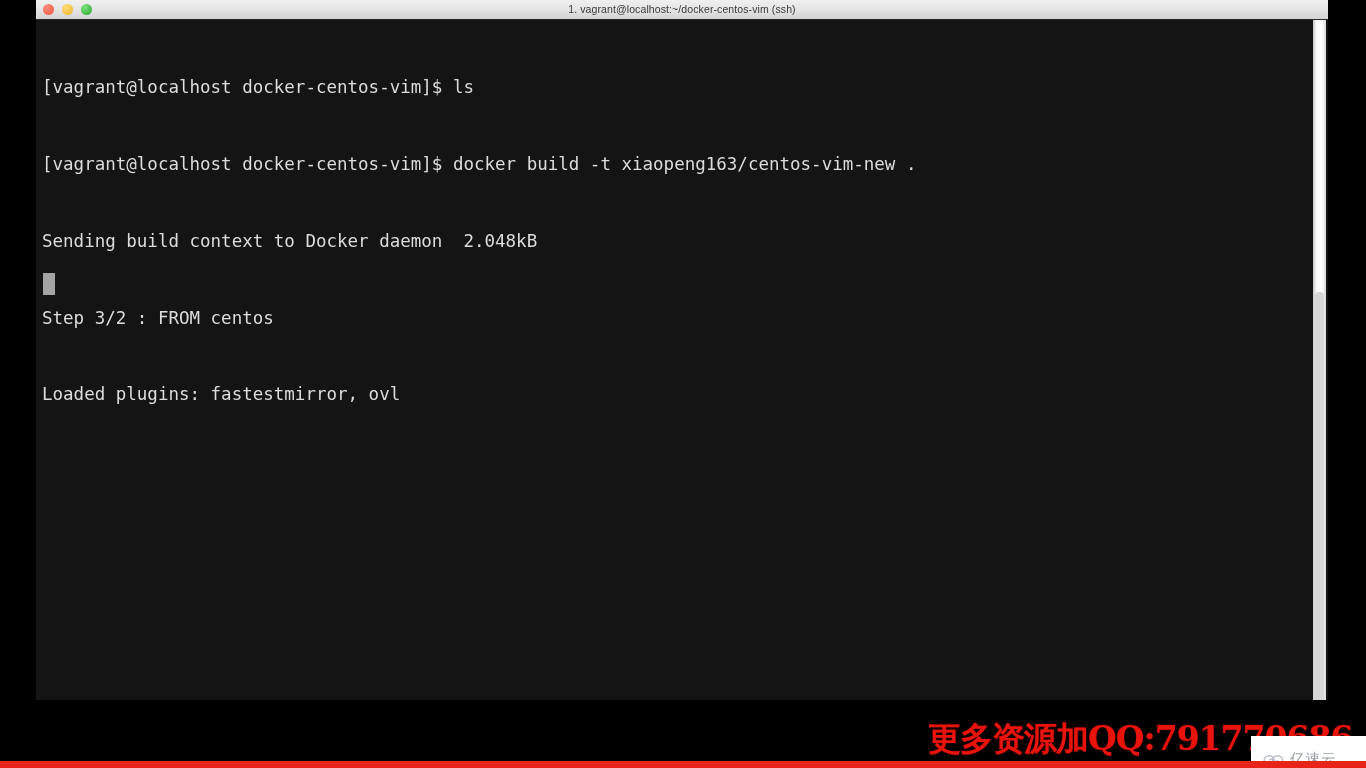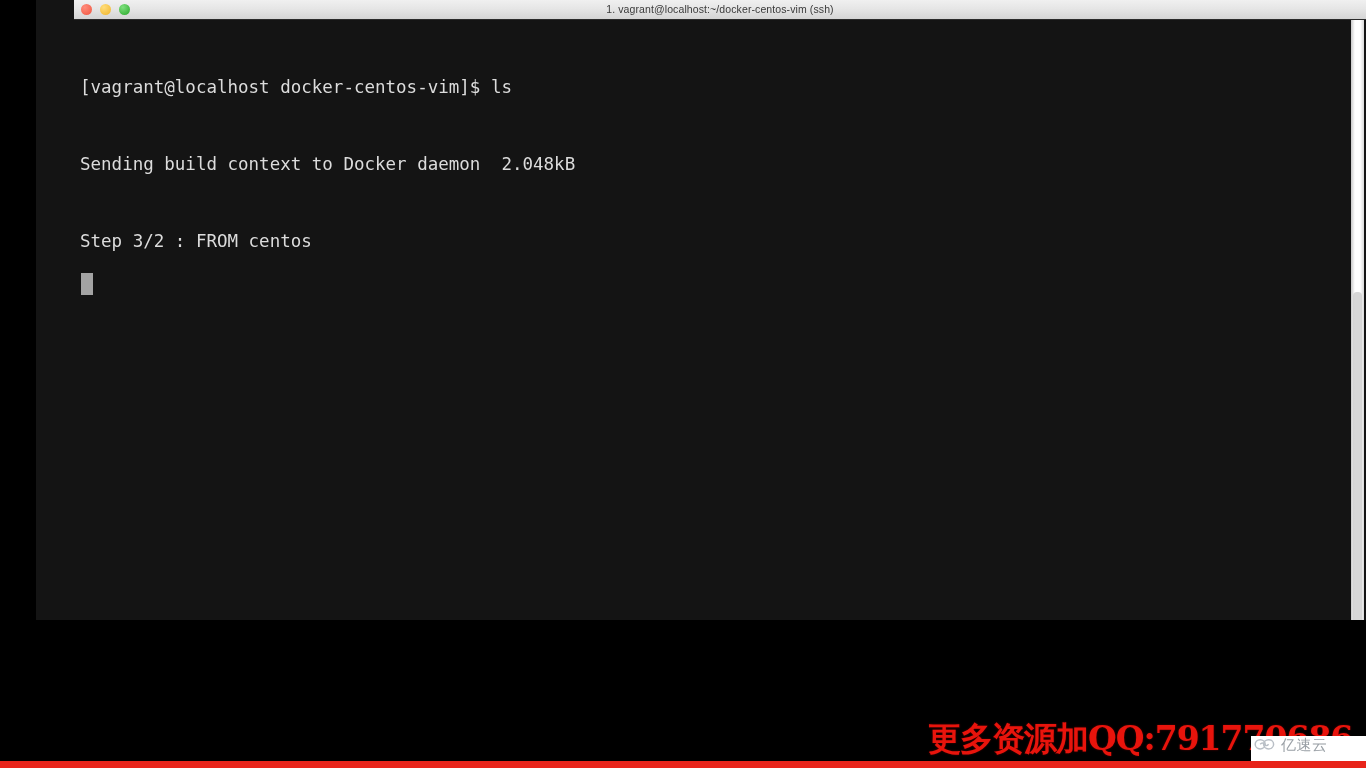--- a/index.html
+++ b/index.html
@@ -19,25 +19,24 @@
     background: #000000;
     overflow: hidden;
   }
 
   
   #terminal-window {
     position: absolute;
     left: 36px;
     top: 0px;
     width: 1292px;
-    height: 620px;
+    height: 700px;
     background: #141414;
     box-shadow: 0 0 14px rgba(0,0,0,0.85);
     overflow: hidden;
-    padding-left: 38px;
   }
 
   #titlebar {
     position: relative;
     height: 19px;
     background: linear-gradient(to bottom, #f0f0f0 0%, #e6e6e6 45%, #d4d4d4 100%);
     border-bottom: 1px solid #2a2a2a;
     display: flex;
     align-items: center;
   }
@@ -170,23 +169,23 @@
 
   
   #yisuyun-watermark {
     position: absolute;
     left: 1251px;
     top: 736px;
     width: 115px;
     height: 32px;
     background: #ffffff;
     display: flex;
-    align-items: flex-start;
+    align-items: flex-end;
     gap: 5px;
-    padding-left: 3px;
+    padding-left: 12px;
     box-sizing: border-box;
   }
   #yisuyun-logo {
     display: block;
     width: 22px;
     height: 16px;
   }
   #yisuyun-text {
     font-family: "DejaVu Sans", sans-serif;
     font-size: 15px;
@@ -227,22 +226,24 @@
         <span class="tl tl-close"></span>
         <span class="tl tl-min"></span>
         <span class="tl tl-max"></span>
       </div>
       <div id="window-title">1. vagrant@localhost:~/docker-centos-vim (ssh)</div>
     </div>
 
     <div id="terminal-body">
       <div id="terminal-output">
         <div class="term-line">[vagrant@localhost docker-centos-vim]$ ls</div>
+        <div class="term-line">[vagrant@localhost docker-centos-vim]$ docker build -t xiaopeng163/centos-vim-new .</div>
         <div class="term-line">Sending build context to Docker daemon  2.048kB</div>
         <div class="term-line">Step 3/2 : FROM centos</div>
+        <div class="term-line">Loaded plugins: fastestmirror, ovl</div>
       </div>
 
       <div id="cursor-block"></div>
 
       <div id="terminal-scrollbar">
         <div id="terminal-scrollbar-thumb"></div>
       </div>
 
       <div id="imooc-watermark">
         <svg id="imooc-flame" viewBox="0 0 14 19">

